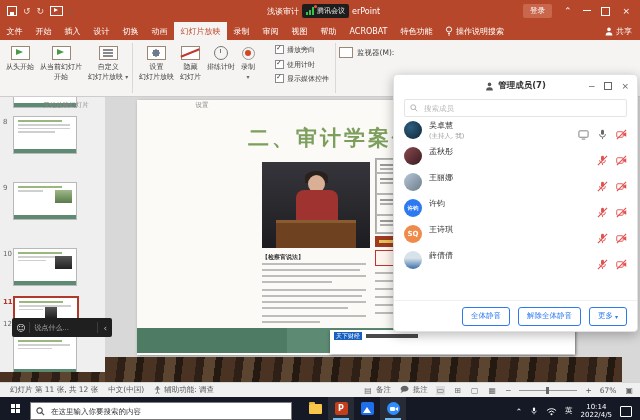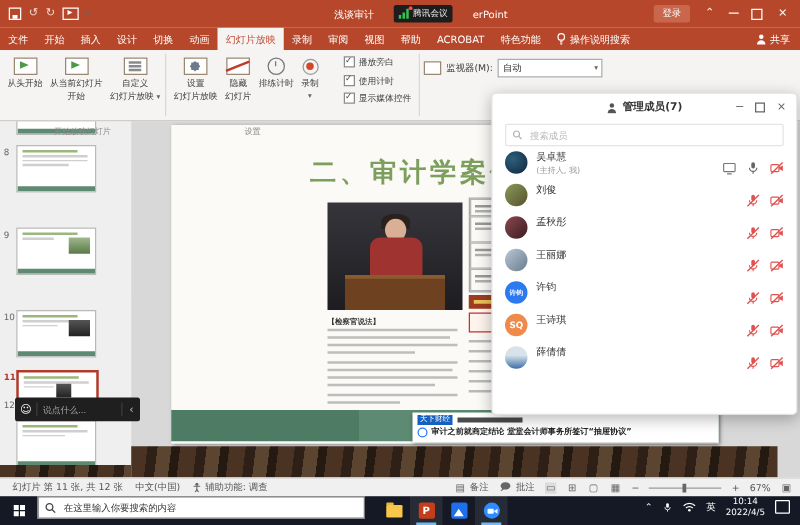--- a/index.html
+++ b/index.html
@@ -10,21 +10,21 @@
   
   #titlebar{left:0;top:0;width:640px;height:22px;background:#b7472a;color:#fff;
             display:flex;align-items:center;font-size:8px;z-index:10}
   .qat{display:flex;align-items:center;gap:6px;margin-left:7px}
   .floppy{width:8px;height:8px;border:1px solid #fff;position:relative;display:inline-block}
   .floppy::after{content:"";position:absolute;left:2px;bottom:0;width:4px;height:3px;background:#fff}
   .qglyph{font-size:9px;color:#f2d9d0}
   .qscr{width:11px;height:8px;border:1px solid #fff;position:relative}
   .qscr::after{content:"";position:absolute;left:3px;top:1px;border-left:4px solid #fff;
                border-top:2.5px solid transparent;border-bottom:2.5px solid transparent}
-  #title-text{display:flex;align-items:center;gap:16px;margin-left:195px;white-space:nowrap}
+  #title-text{display:flex;align-items:center;gap:3px;margin-left:195px;white-space:nowrap}
   #meet-widget{background:#1d1d1d;border-radius:2px;height:14px;display:flex;align-items:center;
                gap:3px;padding:0 4px;color:#eee;font-size:7px}
   .sigbars{display:flex;align-items:flex-end;gap:1px;height:8px;position:relative}
   .sigbars i{display:block;width:2px;background:#35c24d}
   .sigbars i:nth-child(1){height:3px}.sigbars i:nth-child(2){height:5px}.sigbars i:nth-child(3){height:8px}
   .reddot{position:absolute;right:-3px;top:-2px;width:3px;height:3px;border-radius:50%;background:#ff4d4f}
   #tb-right{margin-left:auto;display:flex;align-items:center;gap:10px;margin-right:8px}
   #login-btn{background:#c9674c;border-radius:2px;padding:2px 7px;font-size:7.5px;cursor:default}
   .wbox{width:7px;height:7px;border:1px solid #fff;display:inline-block}
   .wmin{width:8px;height:1px;background:#fff;display:inline-block;margin-bottom:2px}
@@ -159,21 +159,21 @@
   
   #statusbar{left:0;top:382px;width:640px;height:15px;background:#f0f0f0;border-top:1px solid #d6d6d6;
         display:flex;align-items:center;font-size:7.5px;color:#555;z-index:30;box-sizing:border-box}
   #statusbar .sgap{margin-left:10px;white-space:nowrap;display:flex;align-items:center;gap:3px}
   #sb-right{margin-left:auto;display:flex;align-items:center;gap:8px;margin-right:6px}
   .vicon{font-size:8px;color:#666;padding:0 1px}
   .vicon.active{background:#dcdcdc}
   .slider{width:58px;height:1px;background:#9a9a9a;position:relative}
   .sthumb{position:absolute;left:46%;top:-3px;width:3px;height:7px;background:#666}
   
-  #taskbar{left:0;top:397px;width:640px;height:23px;background:#141925;display:flex;align-items:flex-start;z-index:60}
+  #taskbar{left:0;top:397px;width:640px;height:23px;background:#141925;display:flex;align-items:flex-end;z-index:60}
   #startbtn{width:30px;height:23px;display:flex;align-items:center;justify-content:center}
   .win{width:9px;height:9px;display:grid;grid-template-columns:4px 4px;grid-template-rows:4px 4px;gap:1px}
   .win i{background:#fff;display:block}
   #tb-search{width:262px;height:18px;background:#fff;border:1px solid #7a7a7a;display:flex;
         align-items:center;gap:4px;padding:0 5px;box-sizing:border-box}
   #tb-search input{border:0;outline:0;flex:1;font-size:7.5px;color:#222;background:transparent;
         font-family:"DejaVu Sans","Liberation Sans",sans-serif}
   #tb-search input::placeholder{color:#333}
   .tbicon{width:26px;height:23px;display:flex;align-items:center;justify-content:center;position:relative}
   .tbicon.active{background:rgba(255,255,255,.08)}
@@ -325,24 +325,20 @@
         <span class="chkbox"></span>
         <span>显示媒体控件</span>
       </span>
   </div>
   <div class="vdiv" style="margin-left:4px"></div>
   <div class="rgroup" style="width:170px">
     <div class="moncol">
       <div class="monrow">
         <span class="scr" style="width:12px;height:9px"></span>
         <span>监视器(M):</span>
-        <span class="dd">
-            <span>自动</span>
-            <span class="caret">▾</span>
-          </span>
       </div>
     </div>
     <div class="glabel">监视器</div>
   </div>
 </div>
 
 <div class="abs" id="thumbpane">
   <div class="thumb" style="top:0;height:10px">
       <div class="tgreen"></div>
     </div>
@@ -430,24 +426,20 @@
     <div class="rline" style="left:238px;top:188px;width:112px"></div>
     <div class="rline" style="left:238px;top:196px;width:104px"></div>
     <div class="rline" style="left:238px;top:204px;width:88px"></div>
     <div class="rline" style="left:238px;top:212px;width:110px"></div>
     <div id="greenbar"></div>
     <div id="news">
       <div class="row1">
         <span class="newstag">天下财经</span>
         <span class="newsbar"></span>
       </div>
-      <div class="row2">
-        <span class="newsic"></span>
-        <span class="headline">审计之前就商定结论 堂堂会计师事务所签订“抽屉协议”</span>
-      </div>
     </div>
   </div>
 </div>
 <div class="abs tex" id="tex1"></div>
 <div class="abs tex" id="tex2"></div>
 
 <div class="abs" id="chatwidget">
   <span class="smiley">☺</span>
   <span class="cdiv"></span>
   <span class="cph">说点什么...</span>
@@ -490,37 +482,20 @@
           <line x1="6" y1="9" x2="6" y2="11" stroke="#666"></line>
         </svg>
       <svg width="11" height="11" viewBox="0 0 12 12">
           <rect x="0.8" y="3" width="7" height="6" rx="1" fill="none" stroke="#e0514f"></rect>
           <path d="M8 5.2 11.2 3.6v4.8L8 6.8z" fill="#e0514f"></path>
           <line x1="1" y1="11" x2="11" y2="1" stroke="#e0514f" stroke-width="1.2"></line>
         </svg>
     </span>
   </div>
   <div class="mrow">
-    <span class="avatar av1"></span>
-    <span class="mname">刘俊</span>
-    <span class="micons">
-      <svg width="11" height="11" viewBox="0 0 12 12">
-          <rect x="4.4" y="0.8" width="3.2" height="5.6" rx="1.6" fill="#e0514f"></rect>
-          <path d="M2.8 5.6a3.2 3.2 0 0 0 6.4 0" fill="none" stroke="#e0514f"></path>
-          <line x1="6" y1="9" x2="6" y2="11" stroke="#e0514f"></line>
-          <line x1="1" y1="11" x2="11" y2="1" stroke="#e0514f" stroke-width="1.2"></line>
-        </svg>
-      <svg width="11" height="11" viewBox="0 0 12 12">
-          <rect x="0.8" y="3" width="7" height="6" rx="1" fill="none" stroke="#e0514f"></rect>
-          <path d="M8 5.2 11.2 3.6v4.8L8 6.8z" fill="#e0514f"></path>
-          <line x1="1" y1="11" x2="11" y2="1" stroke="#e0514f" stroke-width="1.2"></line>
-        </svg>
-    </span>
-  </div>
-  <div class="mrow">
     <span class="avatar av2"></span>
     <span class="mname">孟秋彤</span>
     <span class="micons">
       <svg width="11" height="11" viewBox="0 0 12 12">
           <rect x="4.4" y="0.8" width="3.2" height="5.6" rx="1.6" fill="#e0514f"></rect>
           <path d="M2.8 5.6a3.2 3.2 0 0 0 6.4 0" fill="none" stroke="#e0514f"></path>
           <line x1="6" y1="9" x2="6" y2="11" stroke="#e0514f"></line>
           <line x1="1" y1="11" x2="11" y2="1" stroke="#e0514f" stroke-width="1.2"></line>
         </svg>
       <svg width="11" height="11" viewBox="0 0 12 12">
@@ -592,20 +567,28 @@
           <line x1="1" y1="11" x2="11" y2="1" stroke="#e0514f" stroke-width="1.2"></line>
         </svg>
       <svg width="11" height="11" viewBox="0 0 12 12">
           <rect x="0.8" y="3" width="7" height="6" rx="1" fill="none" stroke="#e0514f"></rect>
           <path d="M8 5.2 11.2 3.6v4.8L8 6.8z" fill="#e0514f"></path>
           <line x1="1" y1="11" x2="11" y2="1" stroke="#e0514f" stroke-width="1.2"></line>
         </svg>
     </span>
   </div>
 
+  <div id="mp-footer">
+    <span class="bluebtn">全体静音</span>
+    <span class="bluebtn">解除全体静音</span>
+    <span class="bluebtn">
+        <span>更多</span>
+        <span class="caret" style="color:#2d7af0">▾</span>
+      </span>
+  </div>
 </div>
 
 <div class="abs" id="statusbar">
   <span class="sgap">幻灯片 第 11 张, 共 12 张</span>
   <span class="sgap">中文(中国)</span>
   <span class="sgap">
     <svg width="7" height="8" viewBox="0 0 8 9">
         <circle cx="4" cy="1.6" r="1.4" fill="#666"></circle>
         <path d="M1 3.4h6M4 3.4v3M4 6.4 2.4 8.8M4 6.4 5.6 8.8" stroke="#666" fill="none"></path>
       </svg>

